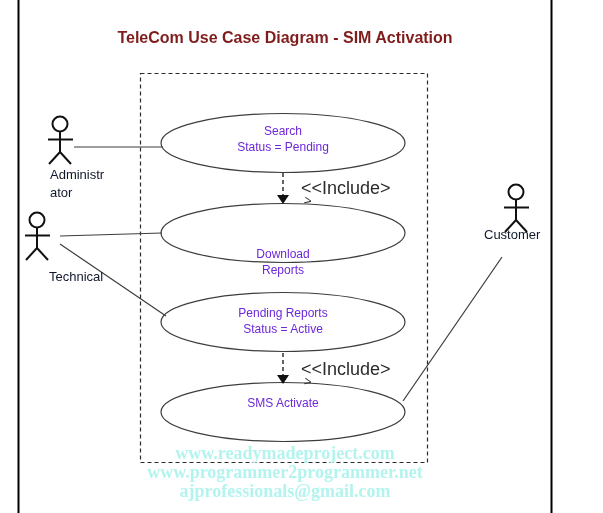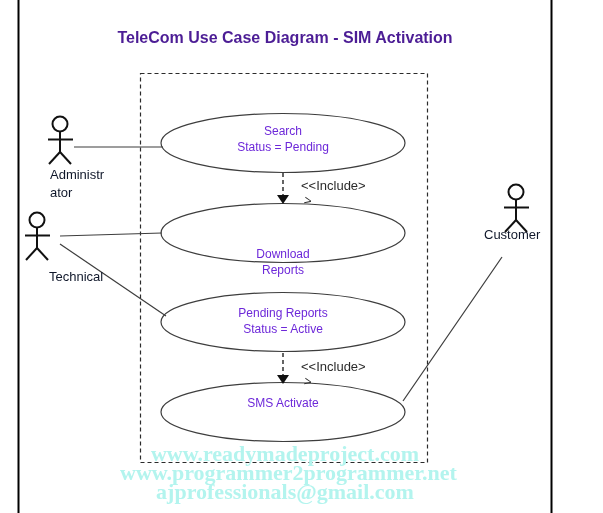--- a/index.html
+++ b/index.html
@@ -4,46 +4,46 @@
 <style>
   html,body{margin:0;padding:0;background:#ffffff;}
   .canvas{
     position:relative;width:603px;height:513px;background:#ffffff;
     font-family:"Liberation Sans", sans-serif;color:#000;overflow:hidden;
   }
   svg.layer{position:absolute;left:0;top:0;}
   .txt{position:absolute;color:#1a1a1a;}
   .title{
     left:0;top:29px;width:570px;text-align:center;
-    font-size:16px;font-weight:bold;color:#4c1d95;
+    font-size:16px;font-weight:bold;color:#7f1d1d;
   }
   .uc{
     left:163px;width:240px;text-align:center;
     font-size:12px;line-height:16px;color:#6d28d9;
   }
   .uc span{display:block;}
   .uc-search{top:123px;}
   .uc-download{top:216px;margin-top:30px;}
   .uc-update{top:305px;}
   .uc-sms{top:395px;}
   .actor-label{font-size:13px;line-height:18px;color:#0f172a;}
   .actor-label span{display:block;}
   .lbl-admin{left:50px;top:166px;}
   .lbl-technical{left:49px;top:268px;}
   .lbl-customer{left:484px;top:226px;}
-  .include{font-size:13px;color:#2b2b2b;}
+  .include{font-size:18px;color:#2b2b2b;}
   .include-1{left:301px;top:178px;}
   .include-2{left:301px;top:359px;}
   .include-wrap{font-size:13px;color:#2b2b2b;transform:rotate(12deg);}
   .wrap-1{left:304px;top:193px;}
   .wrap-2{left:304px;top:374px;}
   .watermark{
     left:120px;top:444px;width:330px;text-align:center;
     font-family:"Liberation Serif", serif;font-weight:bold;
-    font-size:22px;line-height:19px;color:#b3f4ee;
+    font-size:18px;line-height:19px;color:#b3f4ee;
   }
   .watermark span{display:block;}
 </style>
 </head>
 <body>
 
 <div class="canvas">
 
   <svg class="layer" width="603" height="513" viewBox="0 0 603 513">
 

